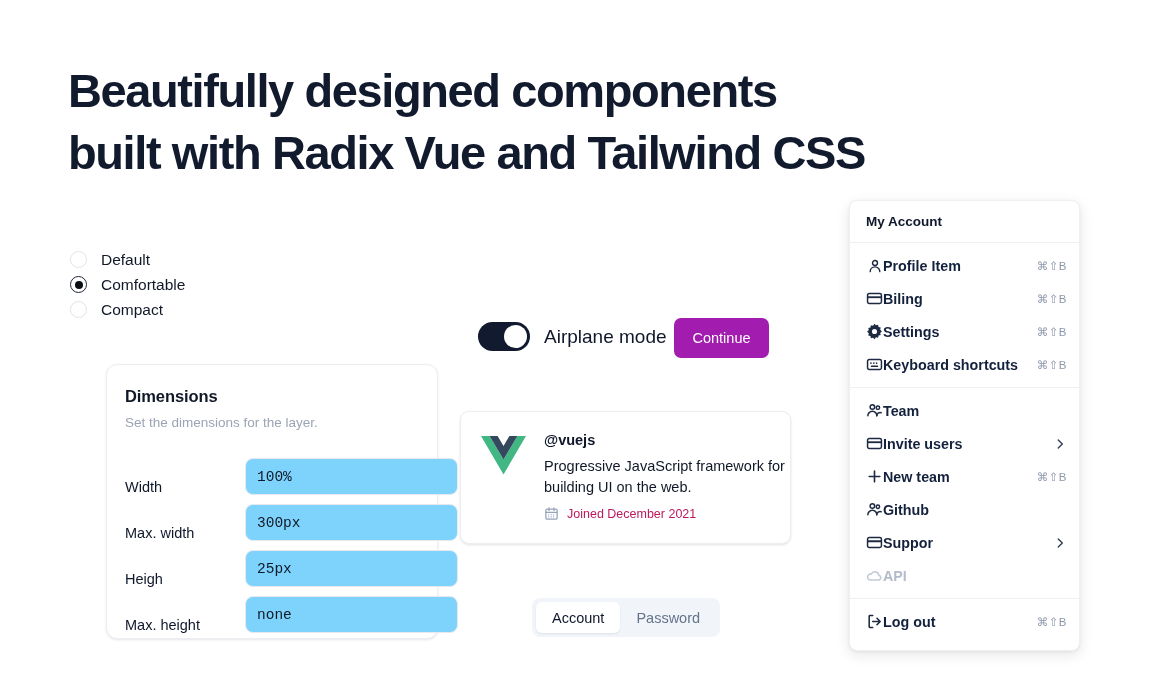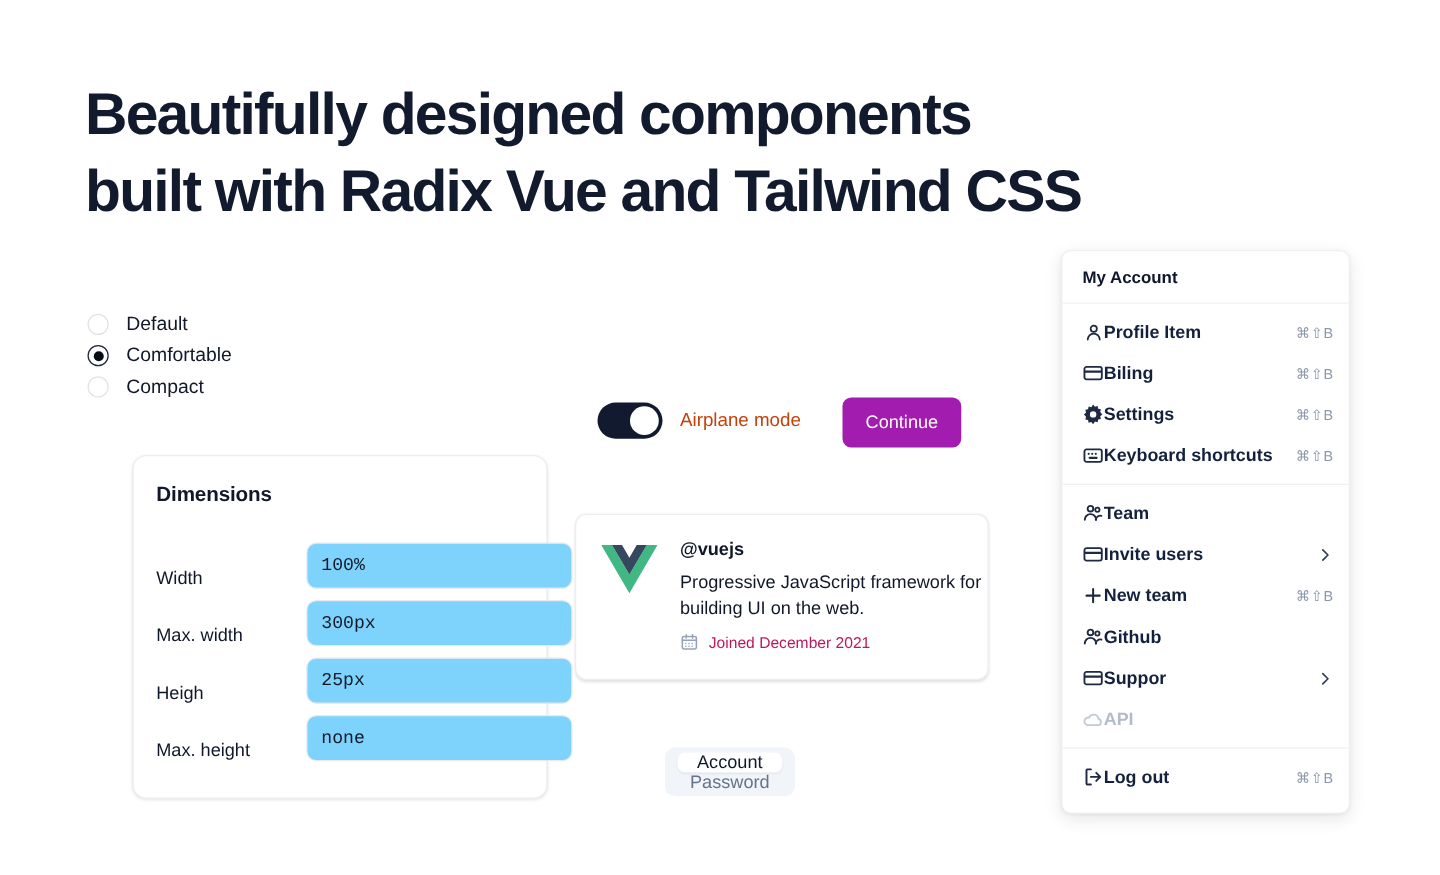--- a/index.html
+++ b/index.html
@@ -80,21 +80,21 @@
   .switch-wrap { position: absolute; left: 478px; top: 322px; display: flex; align-items: center; }
   .switch {
     width: 52px; height: 29px; border-radius: 15px;
     background: #111a2e; position: relative; flex: 0 0 auto;
   }
   .switch .knob {
     position: absolute; top: 3px; left: 26px;
     width: 23px; height: 23px; border-radius: 50%;
     background: #ffffff;
   }
-  .switch-label { margin-left: 14px; font-size: 15px; color: #c2410c; }
+  .switch-label { margin-left: 14px; font-size: 19px; color: #0f172a; }
   .continue-btn {
     position: absolute; left: 674px; top: 318px;
     width: 95px; height: 40px;
     background: #a21caf; color: #ffffff;
     border: none; border-radius: 7px;
     font-family: "Liberation Sans", sans-serif;
     font-size: 14.5px; cursor: pointer;
   }
 
   
@@ -117,21 +117,20 @@
 
   
   .tabs {
     position: absolute; left: 532px; top: 598px;
     height: 39px;
     background: #f1f4f9;
     border-radius: 8px;
     display: inline-flex;
     align-items: center;
     padding: 4px;
-    flex-direction: column;
   }
   .tab {
     height: 31px; padding: 0 16px;
     display: flex; align-items: center;
     font-size: 14.5px; color: #64748b;
     border-radius: 6px; cursor: pointer;
     background: transparent;
     border: none;
     font-family: "Liberation Sans", sans-serif;
   }
@@ -202,20 +201,21 @@
       <span class="radio-label">Comfortable</span>
     </div>
     <div class="radio-row">
       <span class="radio-dot"></span>
       <span class="radio-label">Compact</span>
     </div>
   </div>
 
   <div class="dim-card">
     <div class="dim-title">Dimensions</div>
+    <div class="dim-sub">Set the dimensions for the layer.</div>
     <div class="dim-rows">
       <div class="dim-row">
         <span class="dim-label">Width</span>
         <input class="dim-input" value="100%" style="">
       </div>
       <div class="dim-row">
         <span class="dim-label">Max. width</span>
         <input class="dim-input" value="300px" style="">
       </div>
       <div class="dim-row">

